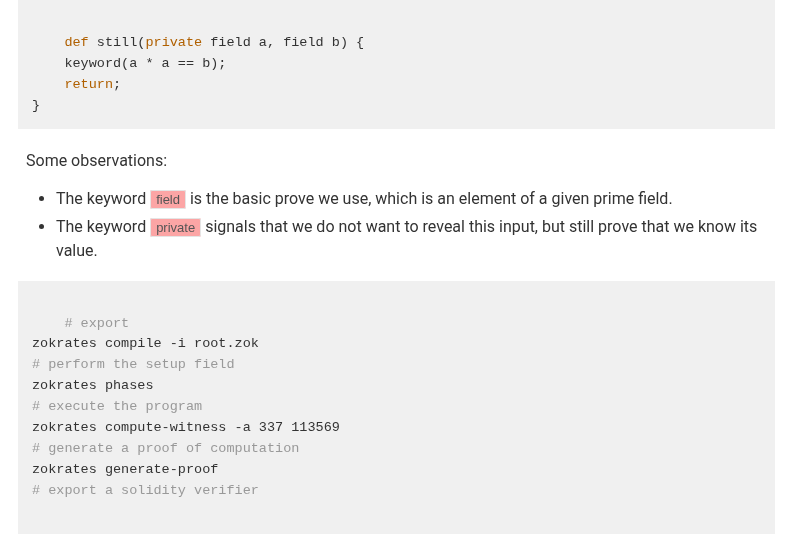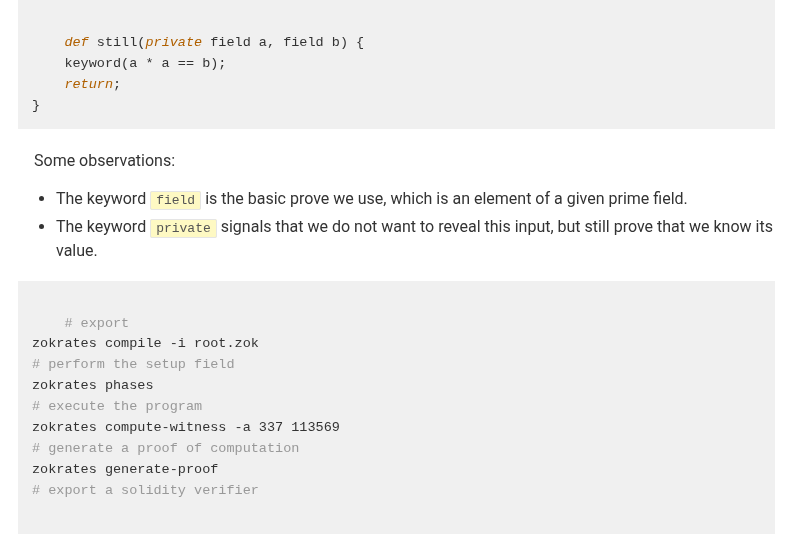--- a/index.html
+++ b/index.html
@@ -29,41 +29,41 @@
   }
   .code-block .copy-btn {
     position: absolute;
     top: 8px;
     right: 10px;
     width: 18px;
     height: 18px;
     cursor: pointer;
     color: #666;
   }
-  .tok-kw { color: #b06000; font-style: italic; }
+  .tok-kw { color: #b06000; }
   .tok-comment { color: #999; }
   p.para {
-    margin: 18px 0 14px 16px;
+    margin: 18px 0 14px 8px;
     color: #333;
     font-size: 16px;
   }
   ul.obs {
     margin: 0 0 18px 0;
     padding-left: 38px;
   }
   ul.obs li {
     margin-bottom: 4px;
     font-size: 16px;
     color: #333;
   }
   code.inline {
-    background: #fef9c3;
+    background: #fca5a5;
     border: 1px solid #e5e5e5;
     padding: 1px 5px;
-    font-family: Liberation Mono, monospace;
+    font-family: Liberation Sans, sans-serif;
     font-size: 13px;
     color: #555;
     border-radius: 2px;
   }
 </style>
 </head>
 <body>
 
 <div class="content">
 

